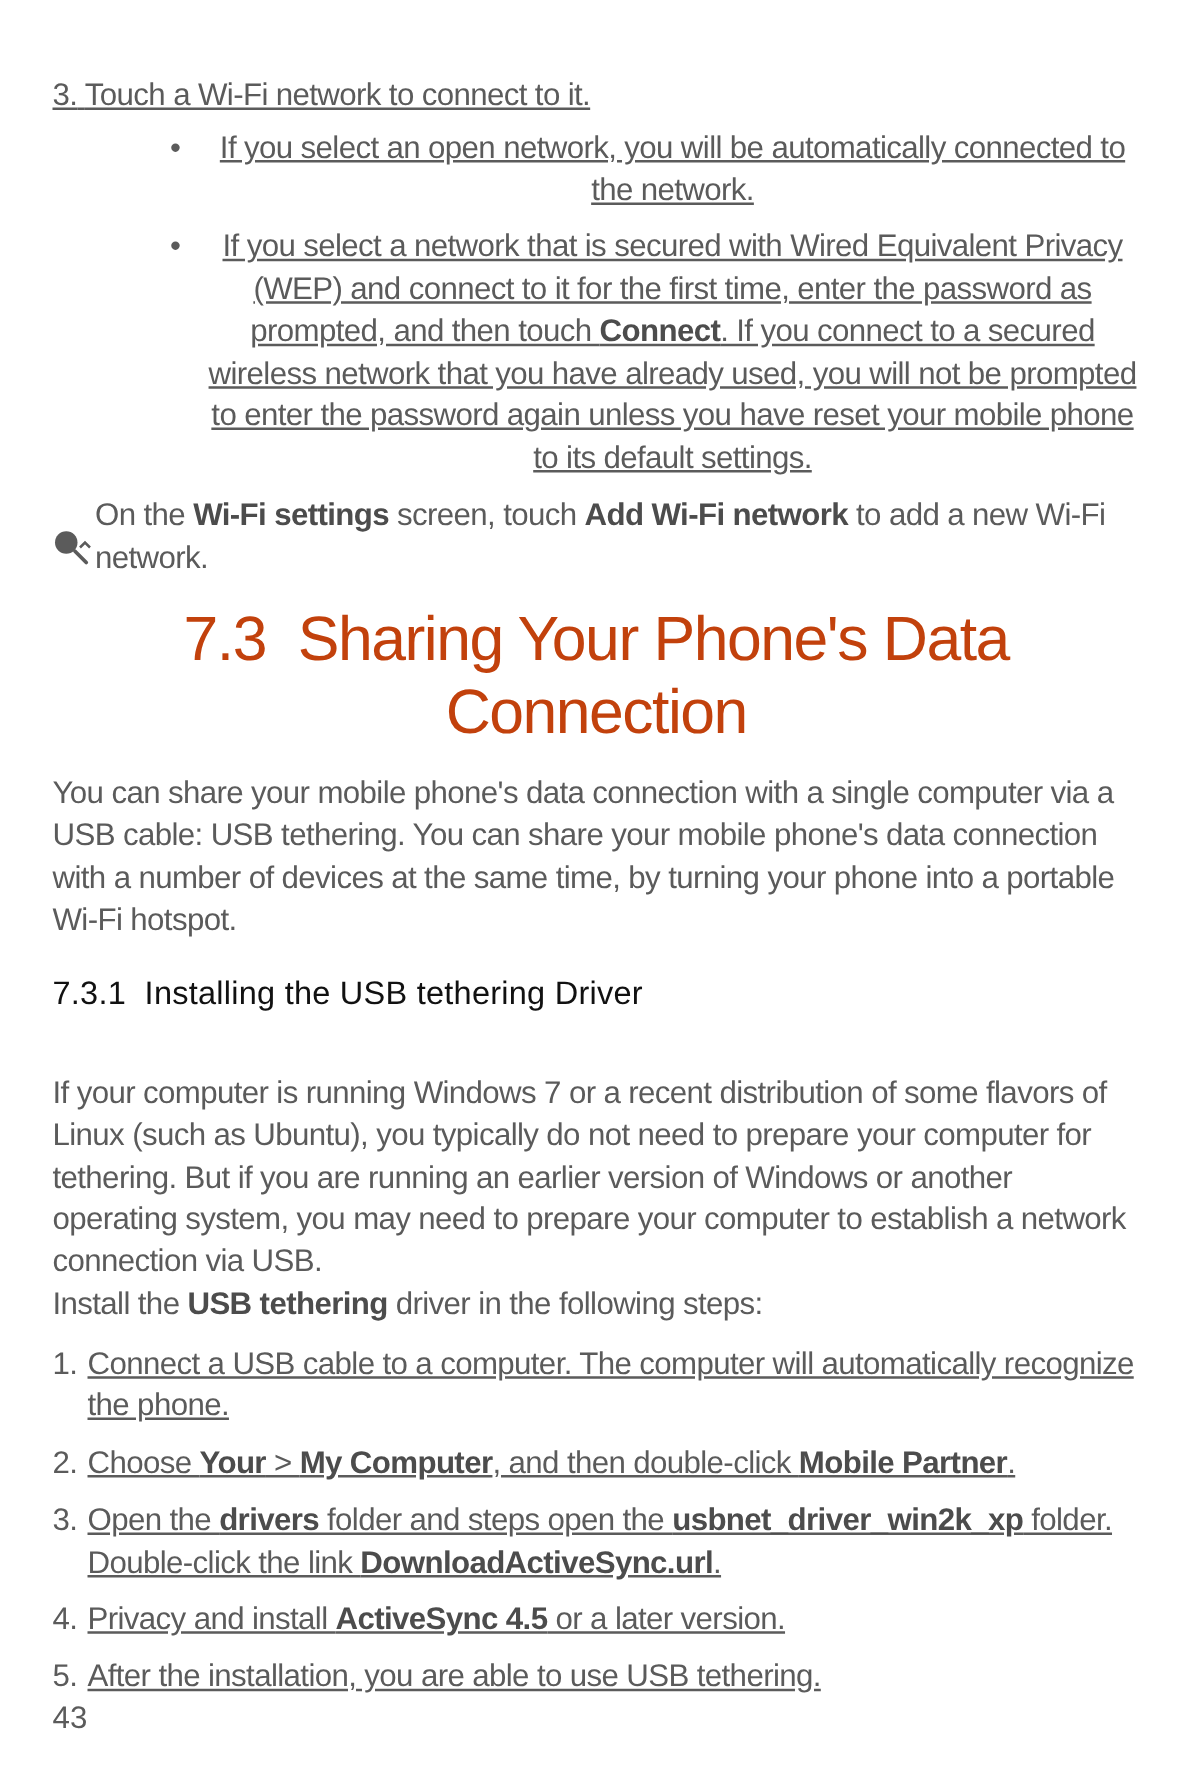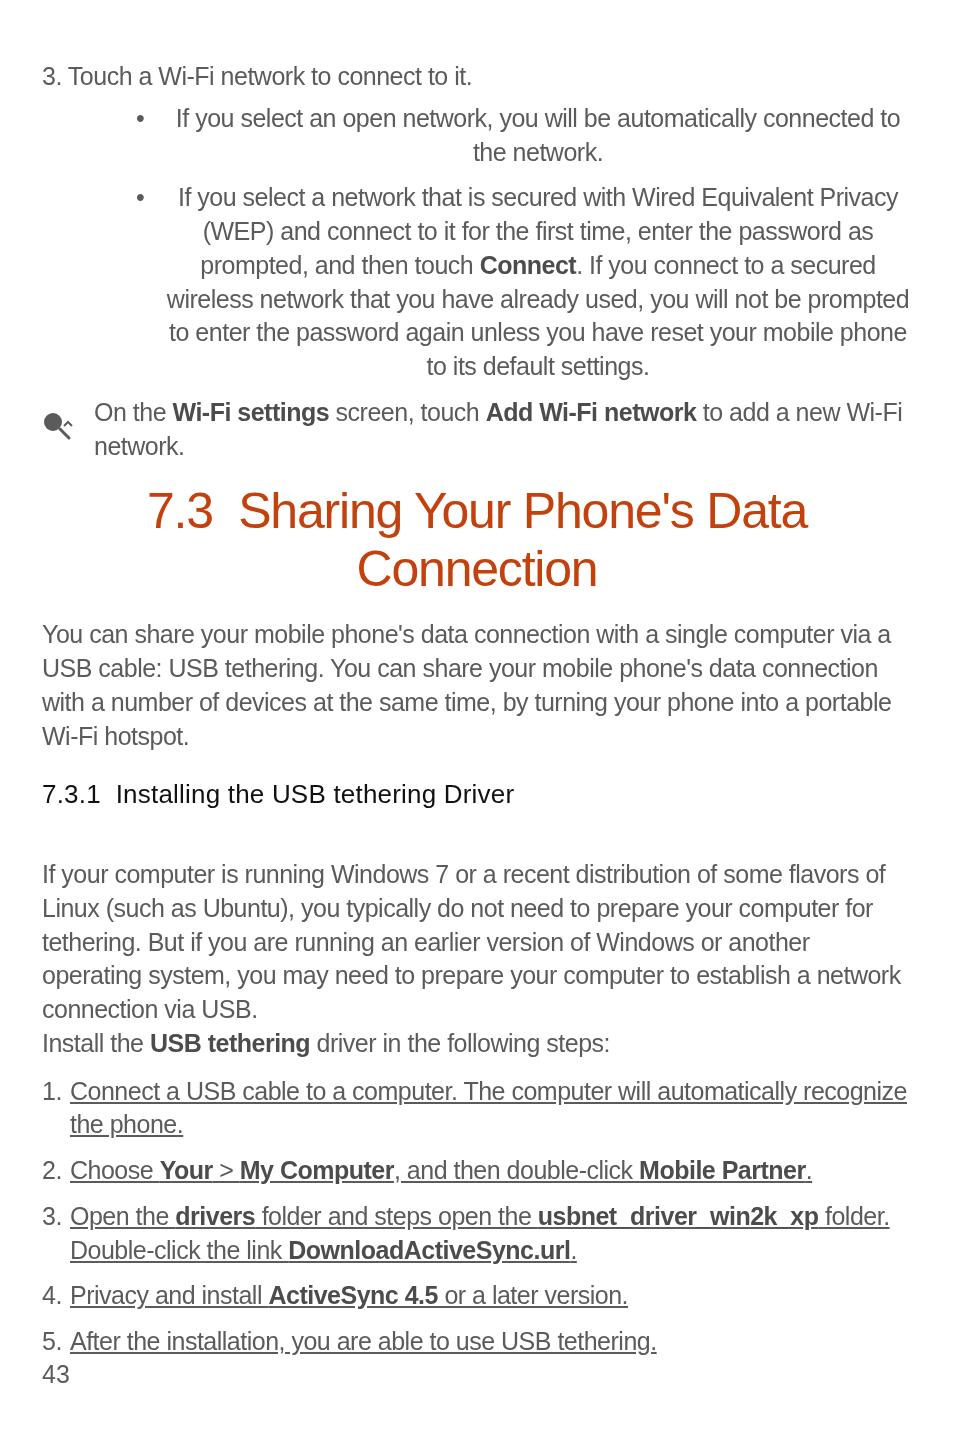--- a/index.html
+++ b/index.html
@@ -18,20 +18,21 @@
     position: relative;
   }
   .body-text {
     font-size: 25px;
     line-height: 1.35;
     letter-spacing: -0.5px;
   }
   .ol-main {
     margin: 0;
     padding-left: 0;
+    text-decoration: underline;
   }
   .ol-main .num {
     display: inline;
   }
   .ol-item {
     margin-bottom: 4px;
   }
   .bullet-list {
     list-style: none;
     margin: 8px 0 10px 0;
@@ -46,22 +47,21 @@
   .bullet-list li::before {
     content: "•";
     position: absolute;
     left: 0;
     top: 0;
     font-size: 25px;
     line-height: 1.35;
   }
   .tip-row {
     display: flex;
-    align-items: center;
-    gap: 18px;
+    align-items: flex-end;
     margin-top: 10px;
     margin-bottom: 20px;
   }
   .tip-icon {
     flex: 0 0 auto;
     margin-top: 4px;
   }
   .tip-text {
     flex: 1 1 auto;
   }

